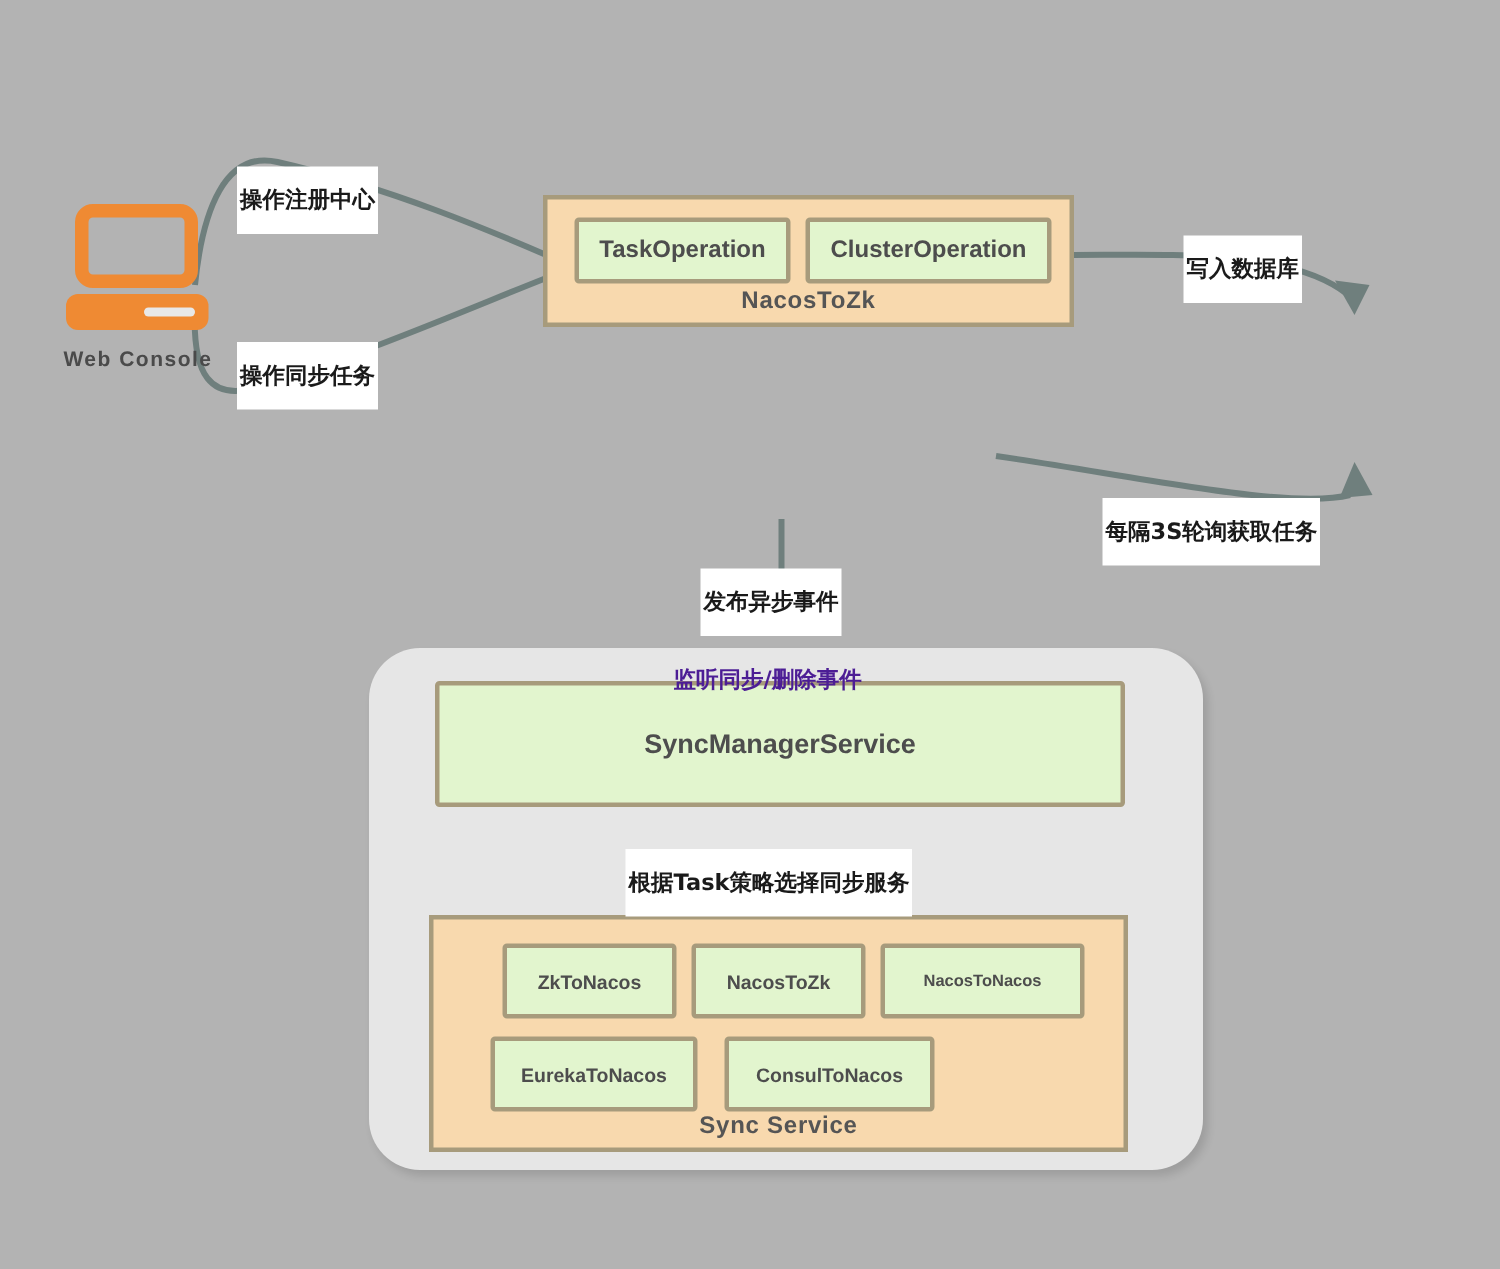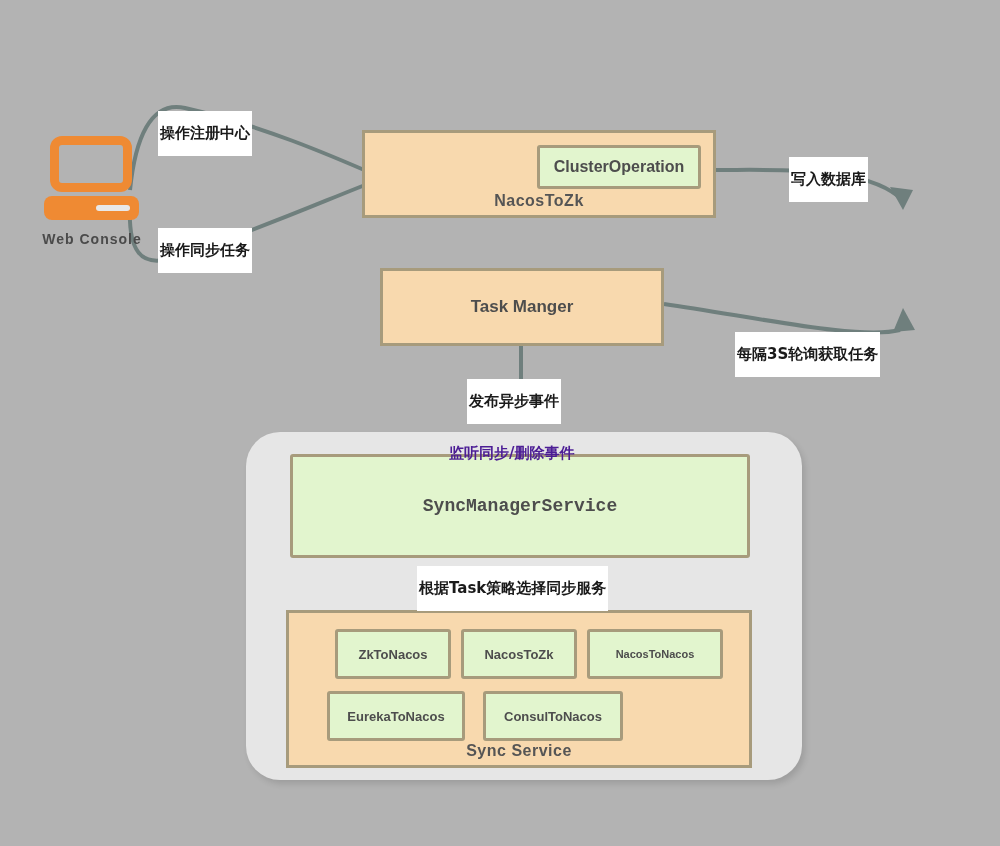--- a/index.html
+++ b/index.html
@@ -206,34 +206,34 @@
   </svg>
 
   <div id="web-console">
     <div id="wc-monitor"></div>
     <div id="wc-base"></div>
     <div id="wc-slot"></div>
   </div>
   <div id="web-console-label">Web Console</div>
 
   <div class="box box-orange" id="processor" style="left:362px; top:130px; width:354px; height:88px;">
+    <div class="box box-green" style="left:18px; top:12px; width:144px; height:44px; font-size:16px;">
+      <span>TaskOperation</span>
+    </div>
     <div class="box box-green" style="left:172px; top:12px; width:164px; height:44px; font-size:16px;">
       <span>ClusterOperation</span>
     </div>
     <div class="group-label" style="font-size:16px;">NacosToZk</div>
   </div>
 
-  <div class="box box-orange" id="task-manager" style="left:380px; top:268px; width:284px; height:78px; font-size:17px;">
-    <span>Task Manger</span>
-  </div>
 
 
   <div id="sync-panel">
 
-    <div class="box box-green" style="left:44px; top:22px; width:460px; height:104px; font-size:18px;font-family:Liberation Mono, monospace;">
+    <div class="box box-green" style="left:44px; top:22px; width:460px; height:84px; font-size:18px;">
       <span>SyncManagerService</span>
     </div>
 
     <div class="box box-orange" style="left:40px; top:178px; width:466px; height:158px;">
       <div class="box box-green" style="left:46px; top:16px; width:116px; height:50px; font-size:13px;">
         <span>ZkToNacos</span>
       </div>
       <div class="box box-green" style="left:172px; top:16px; width:116px; height:50px; font-size:13px;">
         <span>NacosToZk</span>
       </div>

